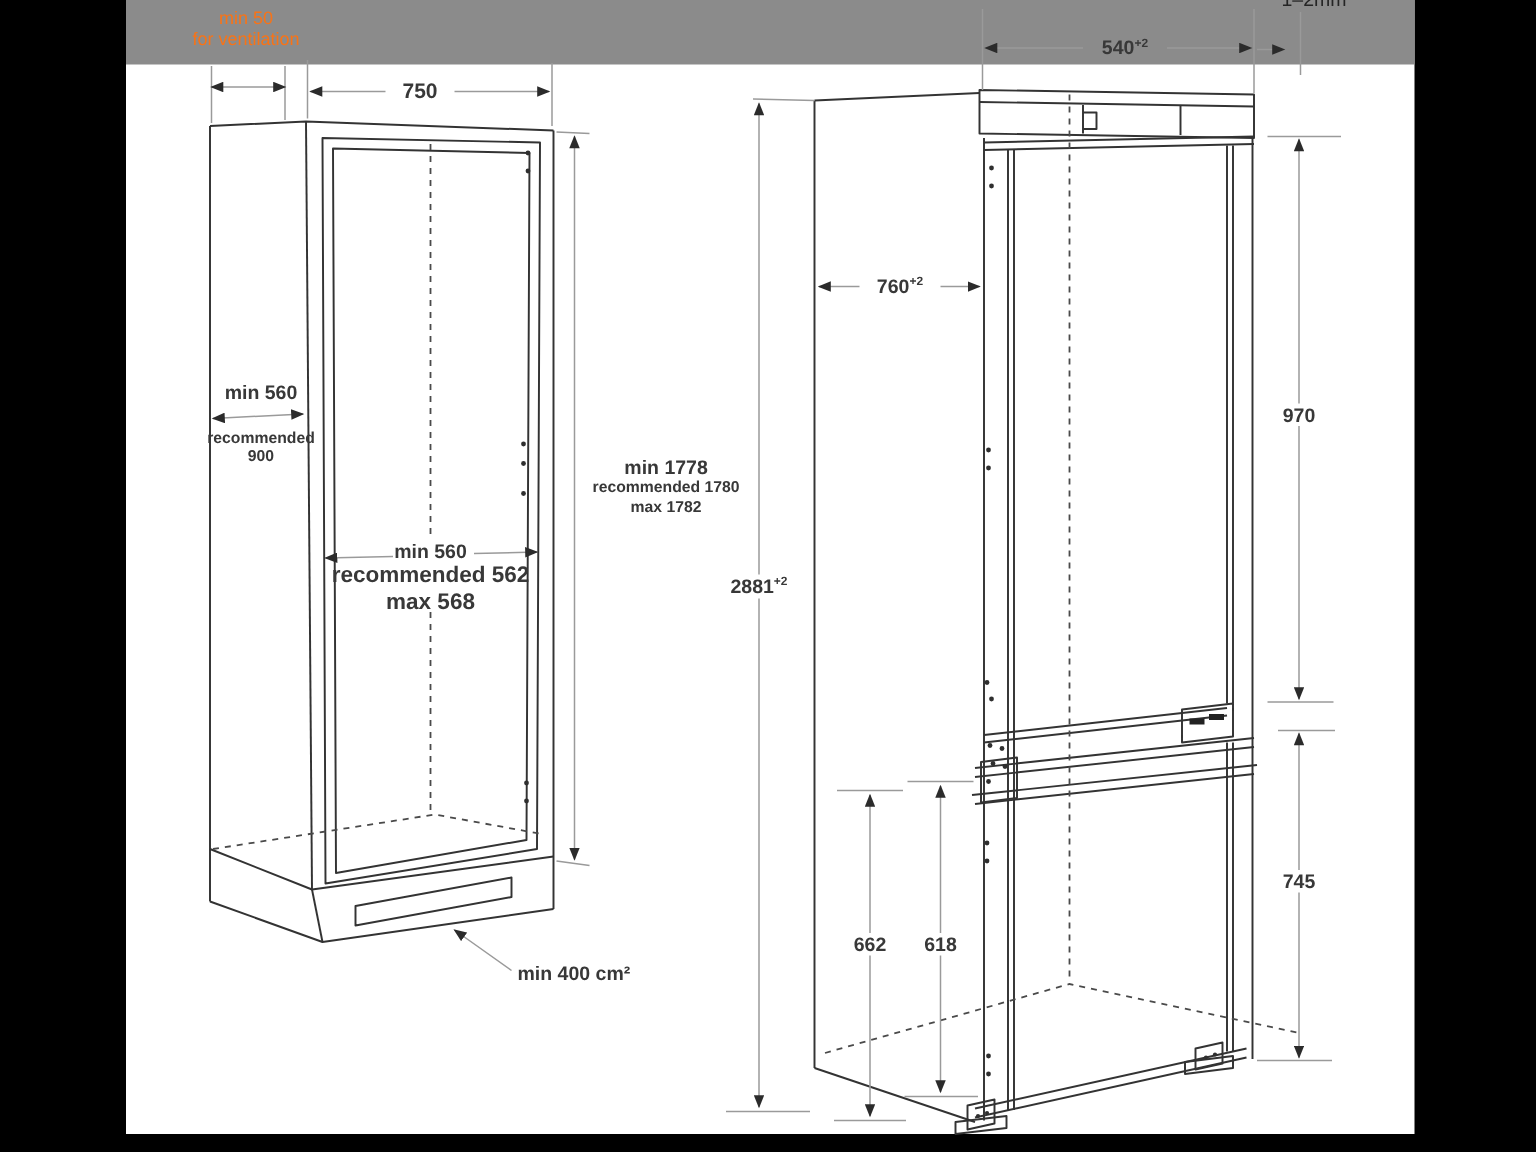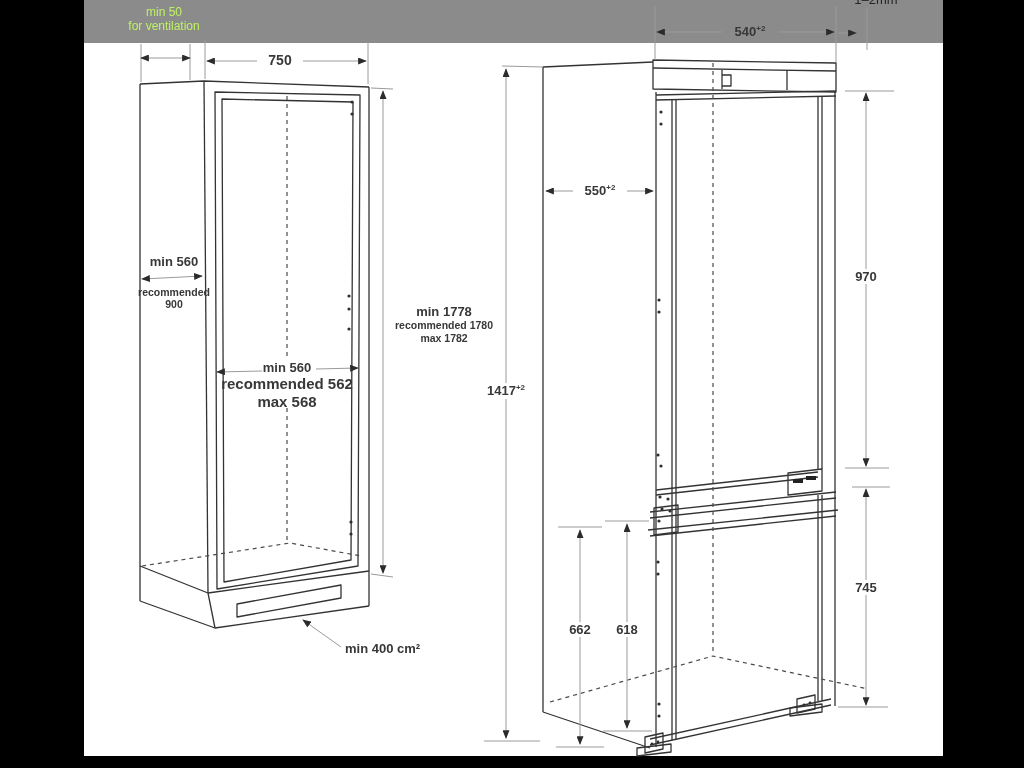--- a/index.html
+++ b/index.html
@@ -157,21 +157,21 @@
       <line x1="838" y1="707" x2="888" y2="707"></line>
       <line x1="558" y1="527" x2="602" y2="527"></line>
       <line x1="580" y1="530" x2="580" y2="744" marker-start="url(#ar)" marker-end="url(#ar)"></line>
       <line x1="556" y1="747" x2="604" y2="747"></line>
       <line x1="605" y1="521" x2="649" y2="521"></line>
       <line x1="627" y1="524" x2="627" y2="728" marker-start="url(#ar)" marker-end="url(#ar)"></line>
       <line x1="603" y1="731" x2="652" y2="731"></line>
     </g>
   </svg>
 
-  <div class="lbl s12 c" style="left:108px;top:5px;width:112px;color:#bef264">
+  <div class="lbl s12 c" style="left:108px;top:5px;width:112px;color:#f97316">
     <div>min 50</div>
     <div>for ventilation</div>
   </div>
 
   <div class="lbl s14 b c bg-white" style="left:257px;top:52px;width:46px">750</div>
 
   <div class="lbl s13 b c" style="left:135px;top:254px;width:78px">min 560</div>
   <div class="lbl s10 c" style="left:132px;top:286px;width:84px">
     <div>recommended</div>
     <div>900</div>
@@ -191,25 +191,25 @@
 
   <div class="lbl s13 b" style="left:345px;top:641px">min 400 cm²</div>
 
   <div class="lbl s13 b c bg-band" style="left:722px;top:24px;width:56px">
     <span>540</span><sup>+2</sup>
   </div>
 
   <div class="lbl s13 c" style="left:846px;top:-8px;width:60px;color:#252525">1–2mm</div>
 
   <div class="lbl s13 b c bg-white" style="left:573px;top:183px;width:54px">
-    <span>550</span><sup>+2</sup>
+    <span>760</span><sup>+2</sup>
   </div>
 
   <div class="lbl s13 b c bg-white" style="left:474px;top:383px;width:64px">
-    <span>1417</span><sup>+2</sup>
+    <span>2881</span><sup>+2</sup>
   </div>
 
   <div class="lbl s13 b c bg-white" style="left:845px;top:269px;width:42px">970</div>
 
   <div class="lbl s13 b c bg-white" style="left:845px;top:580px;width:42px">745</div>
 
   <div class="lbl s13 b c bg-white" style="left:559px;top:622px;width:42px">662</div>
 
   <div class="lbl s13 b c bg-white" style="left:606px;top:622px;width:42px">618</div>
 </div>

